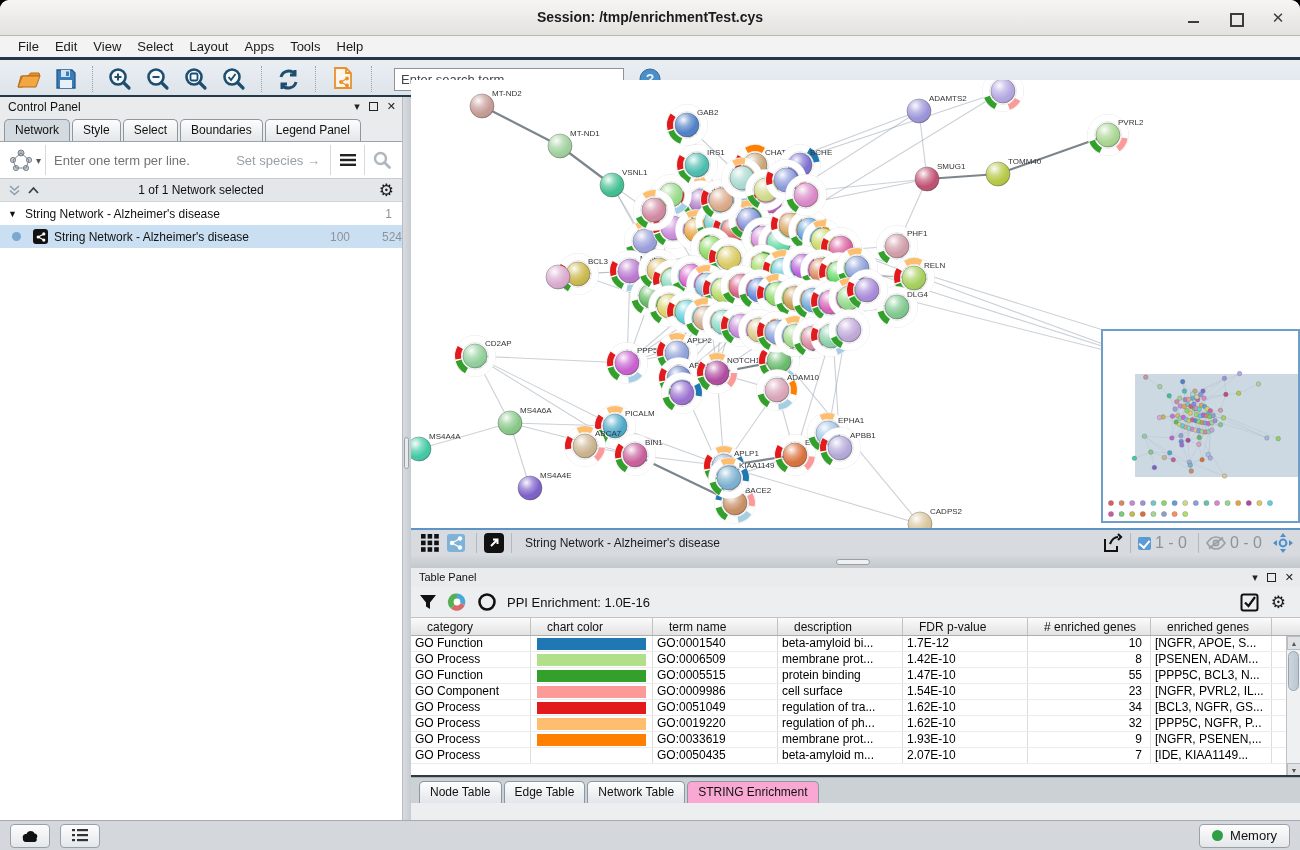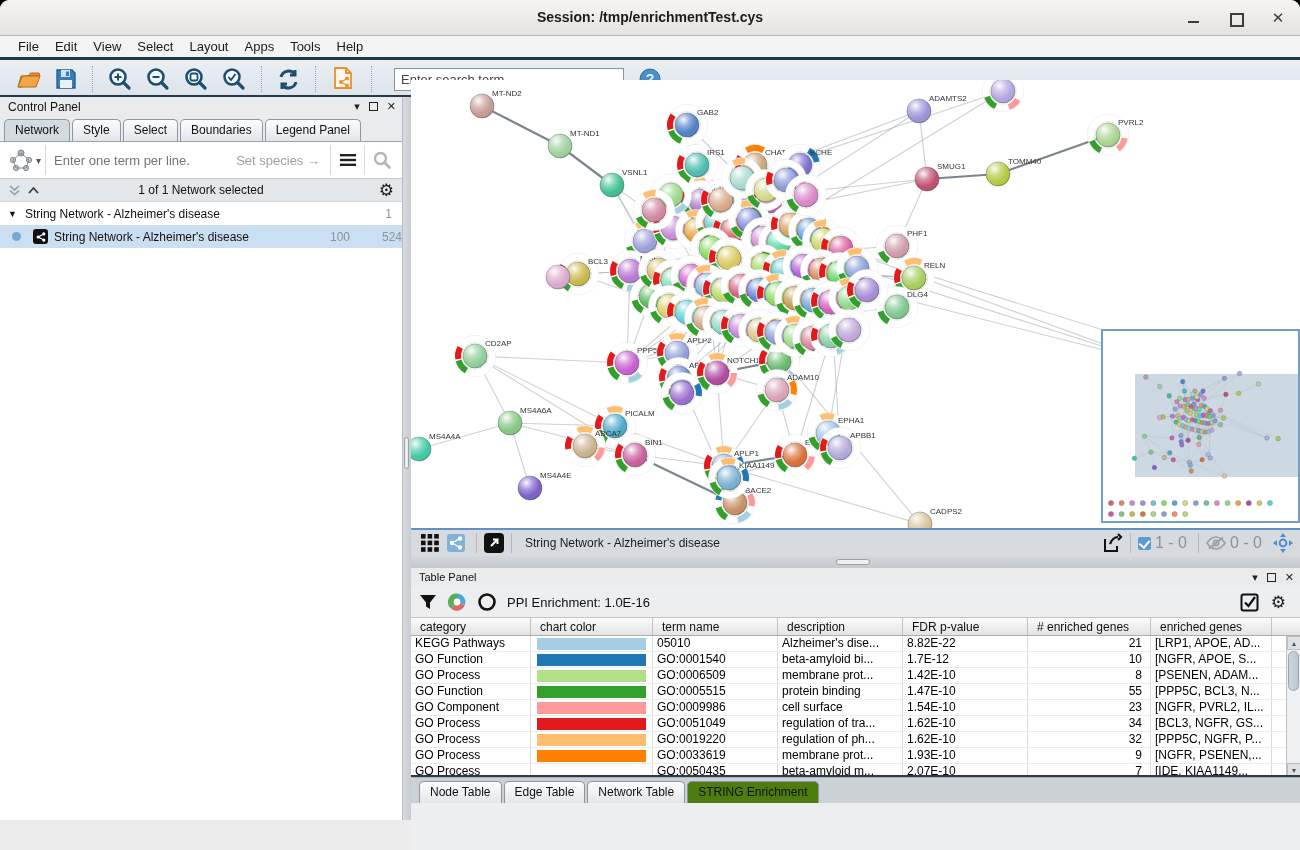--- a/index.html
+++ b/index.html
@@ -60,32 +60,32 @@
   .h-grip{position:absolute;left:425px;top:3px;width:34px;height:6px;border:1px solid #9aa0a6;border-radius:3px;background:#eef0f2;}
   
   .overview{position:absolute;right:0;top:249px;width:199px;height:194px;background:#fff;border:2px solid #6f9fc9;}
   
   .table-panel{position:absolute;left:0;top:488px;width:889px;height:332px;background:#eceef0;}
   .tp-header{position:relative;height:19px;background:#e9ebed;padding:3px 8px;font-size:11px;color:#111;}
   .tp-toolbar{height:30px;display:flex;align-items:center;padding:0 8px;gap:10px;background:#eceef0;}
   .ppi{font-size:13px;color:#111;}
   .tp-right{margin-left:auto;display:flex;align-items:center;gap:12px;padding-right:6px;}
   .tp-colheader{height:19px;display:flex;background:linear-gradient(#fbfbfb,#e3e3e3);border-top:1px solid #c2c2c2;border-bottom:1px solid #aeaeae;}
-  .colh{font-size:12px;color:#111;padding:2px 9px;border-right:1px solid #c2c2c2;white-space:nowrap;overflow:hidden;}
+  .colh{font-size:12px;color:#111;padding:2px 16px;border-right:1px solid #c2c2c2;white-space:nowrap;overflow:hidden;}
   .tp-rows{position:relative;height:141px;background:#fff;overflow:hidden;border-bottom:2px solid #2e3a46;}
   .trow{display:flex;height:16px;border-bottom:1px solid #ececec;}
   .tcell{font-size:12px;color:#000;padding:0 4px;border-right:1px solid #dcdcdc;white-space:nowrap;overflow:hidden;line-height:15px;}
   .tcell.num{text-align:right;padding-right:8px;}
   .swatch{height:12px;margin:2px 2px;flex:1;}
   .tp-scroll{position:absolute;right:0;top:0;width:14px;height:141px;background:#eef0f2;border-left:1px solid #c2c2c2;}
   .sbtn{width:14px;height:14px;background:#dfe2e5;border:1px solid #b6bcc2;font-size:7px;color:#555;display:flex;align-items:center;justify-content:center;}
   .sthumb{position:absolute;left:1px;top:15px;width:11px;height:40px;background:linear-gradient(90deg,#cdd6de,#b9c6d1);border:1px solid #94a6b5;border-radius:6px;}
   .sdown{position:absolute;bottom:0;}
   .tp-tabs{height:26px;background:#ccd1d6;display:flex;align-items:flex-end;padding-left:8px;gap:2px;border-top:1px solid #aab0b6;}
-  .tp-tabs .tab.active{background:#4d7c0f;}
+  .tp-tabs .tab.active{background:#f9a8d4;}
   
   .statusbar{position:absolute;left:0;top:820px;width:1300px;height:30px;background:#d4d8dc;border-top:1px solid #a6acb2;display:flex;align-items:center;padding:0 10px;}
   .sb-btn{width:40px;height:24px;border:1px solid #9aa0a6;border-radius:4px;background:linear-gradient(#fdfdfd,#e4e7ea);display:flex;align-items:center;justify-content:center;margin-right:10px;}
   .mem-btn{margin-left:auto;height:24px;border:1px solid #9aa0a6;border-radius:4px;background:linear-gradient(#fdfdfd,#e4e7ea);display:flex;align-items:center;gap:7px;padding:0 12px;font-size:13px;color:#111;}
   .mem-dot{width:11px;height:11px;border-radius:50%;background:#2f9e44;}
   svg{display:block;}
 </style>
 </head>
 <body>
 
@@ -1840,31 +1840,20 @@
       <div class="tp-colheader" id="tp-cols">
           <div class="colh" style="width: 120px;">category</div>
           <div class="colh" style="width: 122px;">chart color</div>
           <div class="colh" style="width: 125px;">term name</div>
           <div class="colh" style="width: 125px;">description</div>
           <div class="colh" style="width: 125px;">FDR p-value</div>
           <div class="colh" style="width: 123px;"># enriched genes</div>
           <div class="colh" style="width: 121px;">enriched genes</div>
         </div>
       <div class="tp-rows" id="tp-rows">
-        <div class="trow">
-            <div class="tcell" style="width: 120px;">KEGG Pathways</div>
-            <div class="tcell" style="width: 122px; display: flex;">
-              <div class="swatch" style="background: rgb(166, 206, 227);"></div>
-            </div>
-            <div class="tcell" style="width: 125px;">05010</div>
-            <div class="tcell" style="width: 125px;">Alzheimer's dise...</div>
-            <div class="tcell" style="width: 125px;">8.82E-22</div>
-            <div class="tcell num" style="width: 123px;">21</div>
-            <div class="tcell" style="width: 121px;">[LRP1, APOE, AD...</div>
-          </div>
           <div class="trow">
             <div class="tcell" style="width: 120px;">GO Function</div>
             <div class="tcell" style="width: 122px; display: flex;">
               <div class="swatch" style="background: rgb(31, 120, 180);"></div>
             </div>
             <div class="tcell" style="width: 125px;">GO:0001540</div>
             <div class="tcell" style="width: 125px;">beta-amyloid bi...</div>
             <div class="tcell" style="width: 125px;">1.7E-12</div>
             <div class="tcell num" style="width: 123px;">10</div>
             <div class="tcell" style="width: 121px;">[NGFR, APOE, S...</div>
@@ -1952,14 +1941,37 @@
       </div>
       <div class="tp-tabs" id="tp-tabs">
           <span class="tab">Node Table</span>
           <span class="tab">Edge Table</span>
           <span class="tab">Network Table</span>
           <span class="tab active">STRING Enrichment</span>
         </div>
     </div>
   </div>
 
+  <div class="statusbar">
+    <span class="sb-btn">
+      <svg width="16" height="14" viewBox="0 0 16 14">
+          <path d="M4 13 C1.5 13 0.5 11 1 9.5 C0 7 2 4.5 4.5 5 C5.5 1.5 11 1 12.5 4.5 C15.5 4.5 16 8 14.5 9.5 C15.5 11.5 14 13 12 13 Z" fill="#111"></path>
+        </svg>
+    </span>
+    <span class="sb-btn">
+      <svg width="16" height="13" viewBox="0 0 16 13">
+          <g fill="#333">
+            <rect width="3" height="2.2"></rect>
+            <rect y="5" width="3" height="2.2"></rect>
+            <rect y="10" width="3" height="2.2"></rect>
+            <rect x="5" width="11" height="2.2"></rect>
+            <rect x="5" y="5" width="11" height="2.2"></rect>
+            <rect x="5" y="10" width="11" height="2.2"></rect>
+          </g>
+        </svg>
+    </span>
+    <span class="mem-btn">
+      <span class="mem-dot"></span>
+      <span>Memory</span>
+    </span>
+  </div>
 
 </div>
 
 </body></html>

